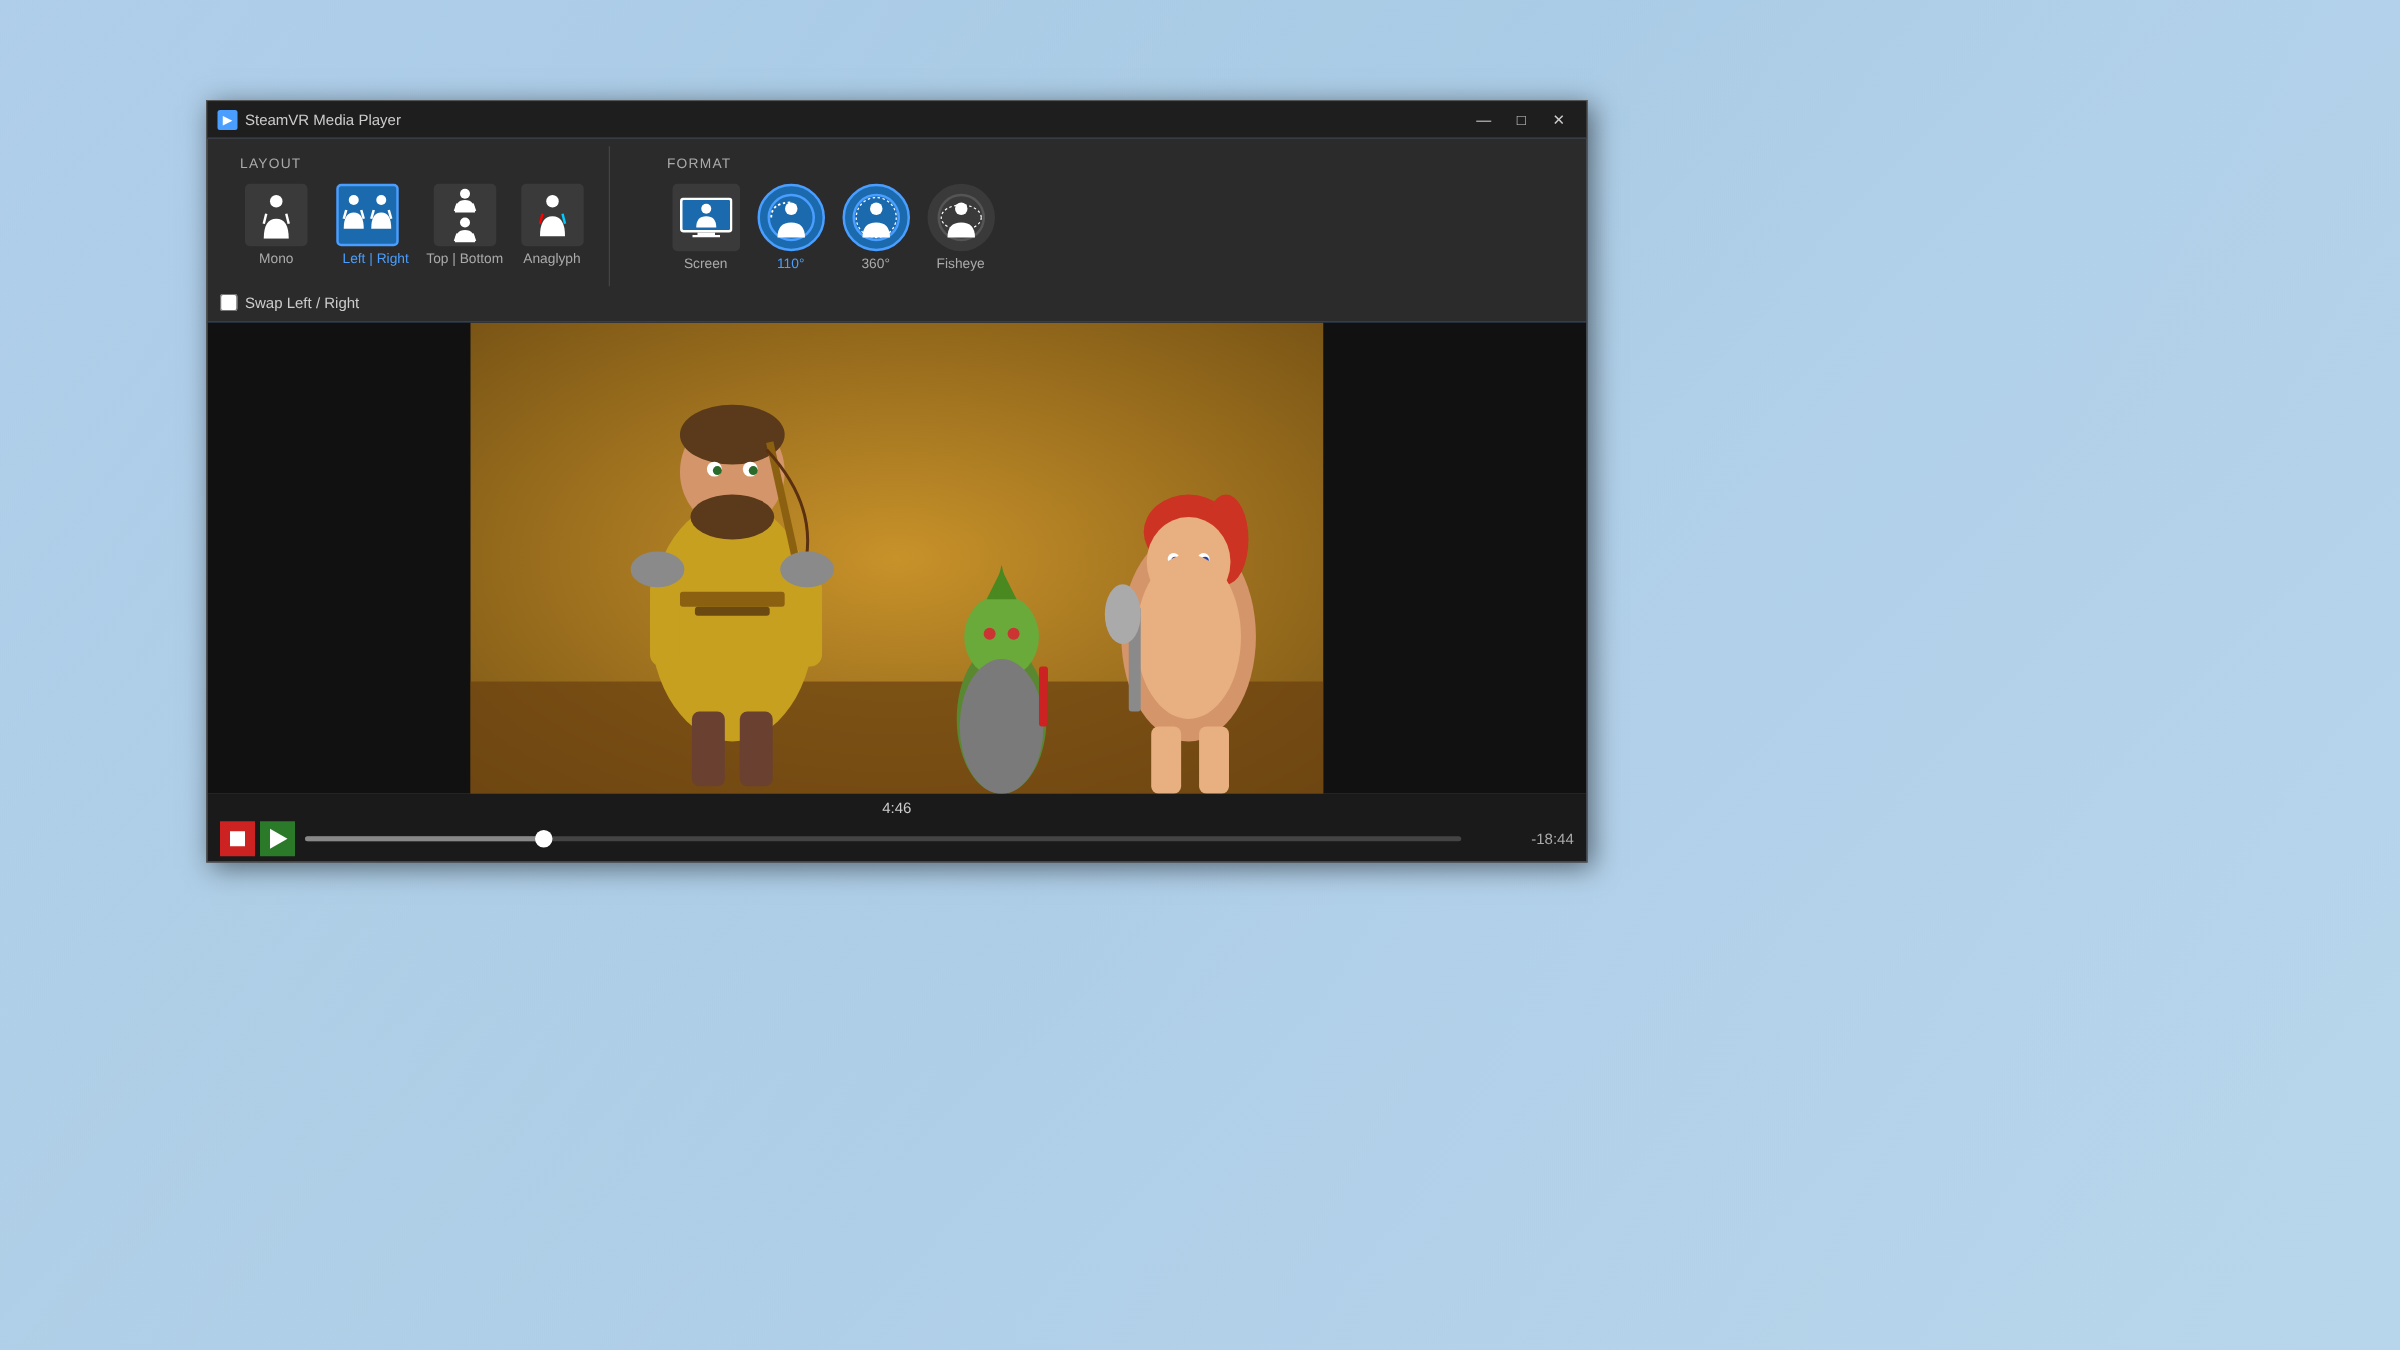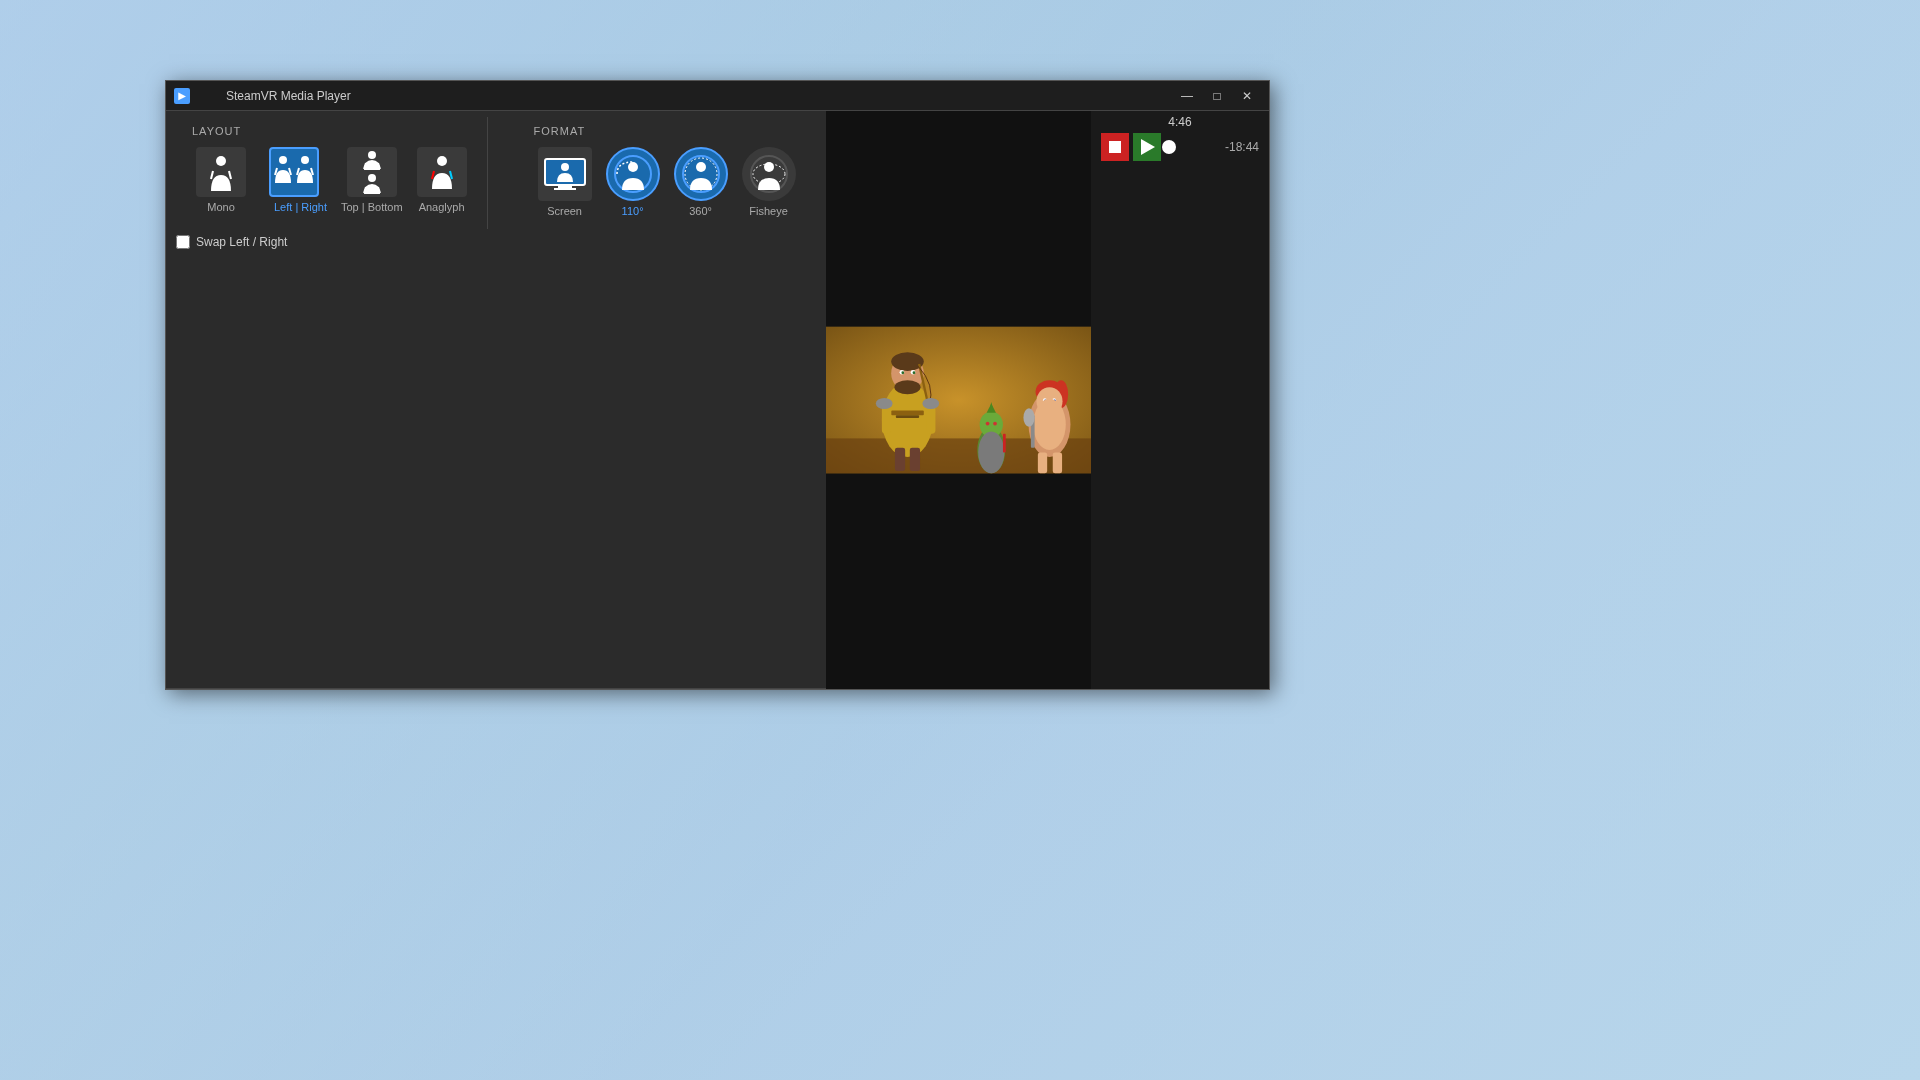--- a/index.html
+++ b/index.html
@@ -54,21 +54,20 @@
       align-items: center;
       justify-content: center;
       font-size: 10px;
       color: white;
       flex-shrink: 0;
     }
     .title-bar-title {
       flex: 1;
       font-size: 12px;
       color: #ccc;
-      margin-left: 30px;
     }
     .title-bar-buttons {
       display: flex;
       gap: 2px;
     }
     .title-btn {
       width: 28px;
       height: 20px;
       background: transparent;
       border: none;
@@ -137,21 +136,21 @@
     }
     .file-item-parent {
       color: #aaa;
       font-size: 12px;
     }
 
     
     .right-panel {
       flex: 1;
       display: flex;
-      flex-direction: row;
+      flex-direction: column;
       background: #3b82f6;
     }
 
     .layout-section, .format-section {
       padding: 8px 16px;
     }
     .layout-section {
       border-right: 1px solid #444;
     }
 

